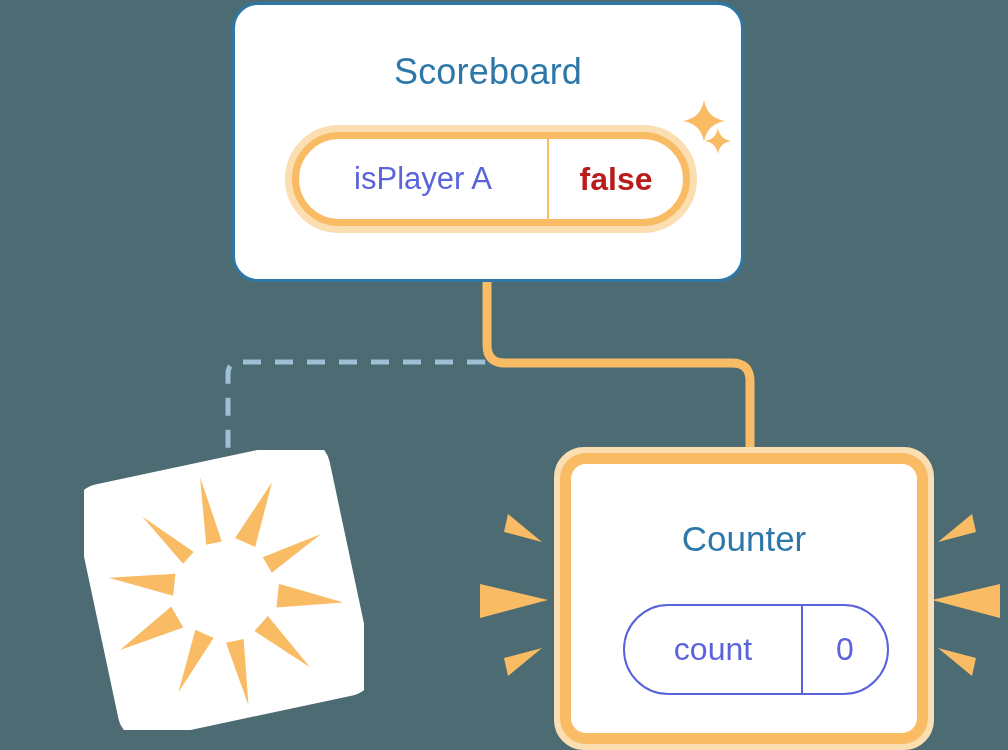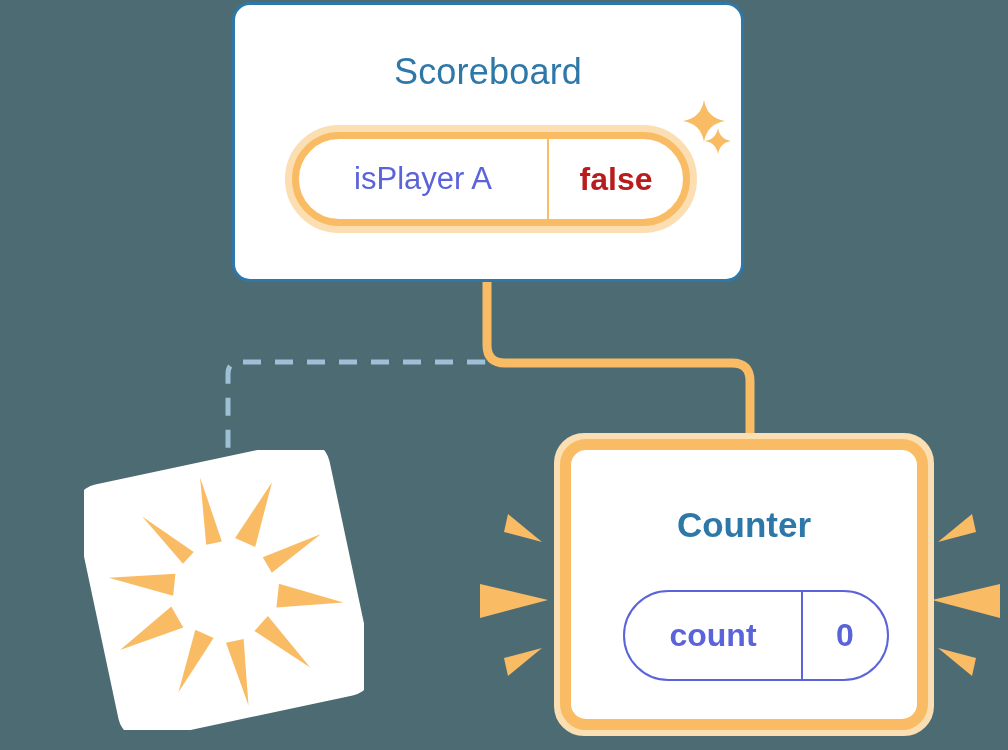--- a/index.html
+++ b/index.html
@@ -33,21 +33,21 @@
 
   
   #scoreboard-card {
     position: absolute;
     left: 232px;
     top: 2px;
     width: 512px;
     height: 280px;
     background: #ffffff;
     border: 3px solid #2d78a9;
-    border-radius: 18px;
+    border-radius: 26px;
     box-sizing: border-box;
     z-index: 5;
   }
   #scoreboard-title {
     position: absolute;
     left: 0;
     top: 46px;
     width: 100%;
     text-align: center;
     font-size: 36px;
@@ -118,25 +118,24 @@
     top: 450px;
     width: 280px;
     height: 280px;
     z-index: 4;
   }
 
   
   #counter-card-wrap {
     position: absolute;
     left: 554px;
-    top: 433px;
+    top: 447px;
     width: 380px;
     height: 303px;
     z-index: 5;
-    font-weight: bold;
   }
   #counter-glow {
     position: absolute;
     left: 0;
     top: 0;
     width: 380px;
     height: 303px;
     border: 9px solid #fbdfb2;
     border-radius: 30px;
     box-sizing: border-box;

